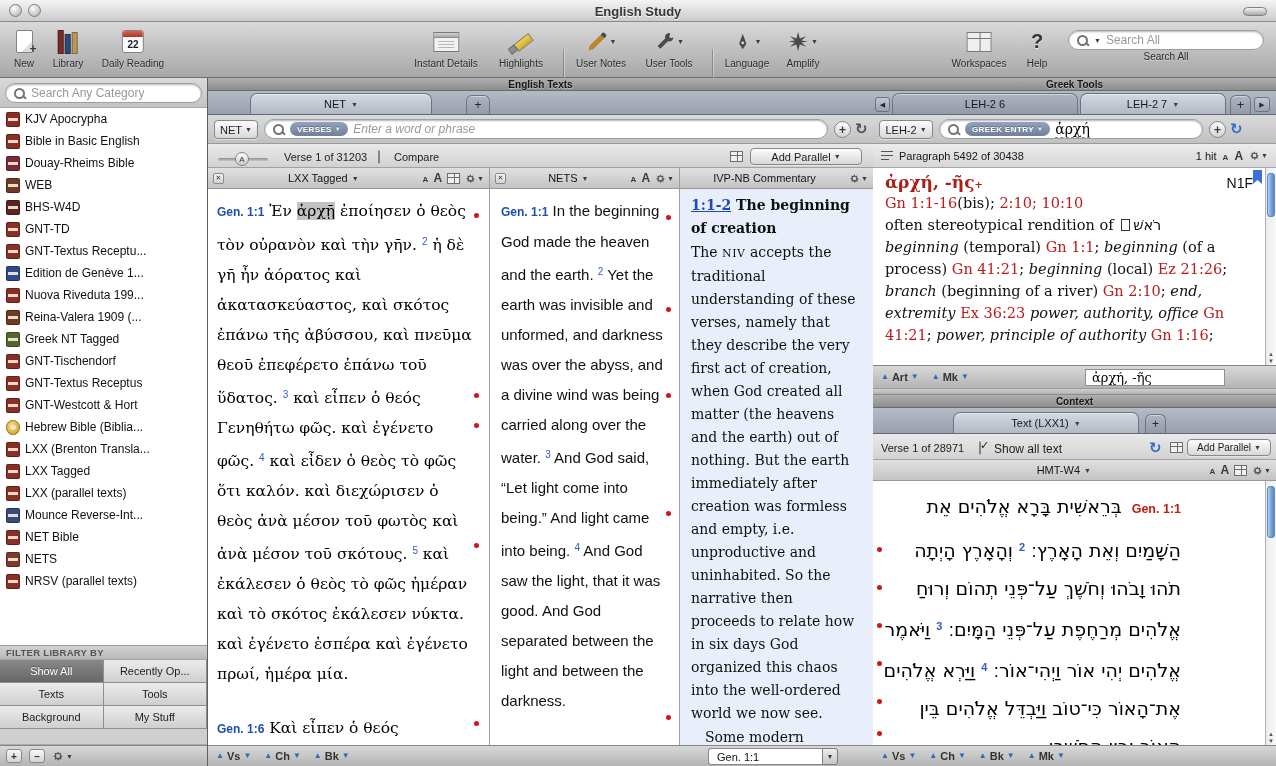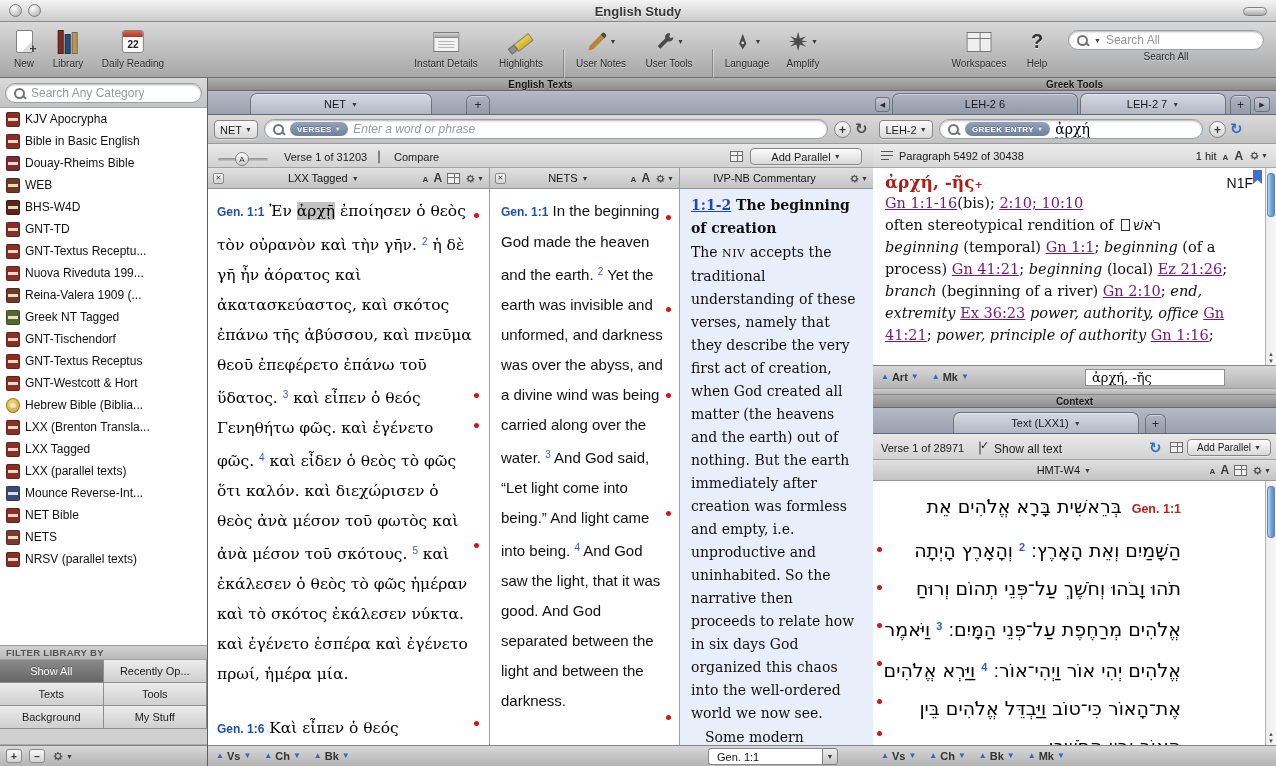--- a/index.html
+++ b/index.html
@@ -103,21 +103,21 @@
 #col1-body{font-family:"DejaVu Serif","Liberation Serif",serif;font-size:15.5px;line-height:30px;color:#000}
 #col2-body{font-family:"Liberation Sans",sans-serif;font-size:15px;line-height:30px;color:#101010;padding-left:11px}
 #col3-body{font-family:"DejaVu Serif","Liberation Serif",serif;font-size:14px;line-height:23px;color:#101010;padding:5px 12px 0 11px}
 #col1-body p,#col2-body p{margin-bottom:24px}
 #col3-body p{margin-bottom:1px}
 .dot{position:absolute;width:5px;height:5px;border-radius:50%;background:#d01616}
 
 .seg-ref{font-family:"Liberation Sans",sans-serif;font-weight:bold;color:#1e4fae;font-size:12px}
 .seg-sup{color:#2e5cc0;font-size:10px;vertical-align:5px;font-family:"Liberation Sans",sans-serif}
 .seg-hl{background:#c2c2c2}
-.seg-link{color:#701a75;text-decoration:underline}
+.seg-link{color:#b91c1c;}
 .seg-linkb{color:#2245c4;text-decoration:underline;font-weight:bold}
 .seg-i{font-style:italic}
 .seg-b{font-weight:bold}
 .seg-sc{font-size:11px;letter-spacing:.5px}
 .seg-ind{display:inline-block;width:14px}
 .seg-box{display:inline-block;width:9px;height:12px;border:1px solid #333;margin:0 3px;vertical-align:-1px}
 .seg-h{font-family:"DejaVu Sans",sans-serif}
 .seg-href{font-family:"Liberation Sans",sans-serif;font-weight:bold;color:#bf1d12;font-size:12.5px;unicode-bidi:embed;direction:ltr;margin-left:4px}
 .seg-hsup{color:#2e5cc0;font-size:11px;vertical-align:6px;font-family:"Liberation Sans",sans-serif;font-weight:bold}
 
@@ -277,20 +277,24 @@
         </div>
         <div class="sb-item">
           <span class="sb-ico" style="background: rgb(138, 47, 38);"></span>
           <span class="sb-label">GNT-TD</span>
         </div>
         <div class="sb-item">
           <span class="sb-ico" style="background: rgb(138, 47, 38);"></span>
           <span class="sb-label">GNT-Textus Receptu...</span>
         </div>
         <div class="sb-item">
+          <span class="sb-ico" style="background: rgb(47, 74, 138);"></span>
+          <span class="sb-label">Edition de Genève 1...</span>
+        </div>
+        <div class="sb-item">
           <span class="sb-ico" style="background: rgb(138, 47, 38);"></span>
           <span class="sb-label">Nuova Riveduta 199...</span>
         </div>
         <div class="sb-item">
           <span class="sb-ico" style="background: rgb(110, 58, 36);"></span>
           <span class="sb-label">Reina-Valera 1909 (...</span>
         </div>
         <div class="sb-item">
           <span class="sb-ico" style="background: rgb(85, 104, 44);"></span>
           <span class="sb-label">Greek NT Tagged</span>

